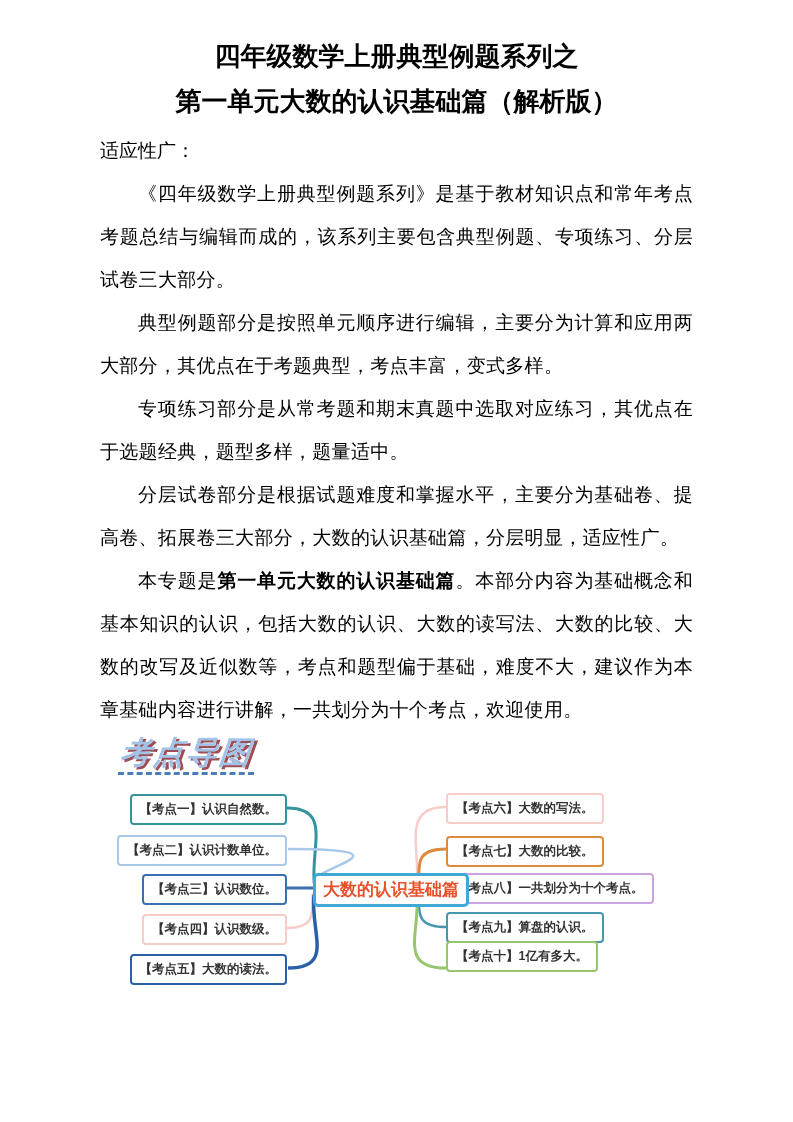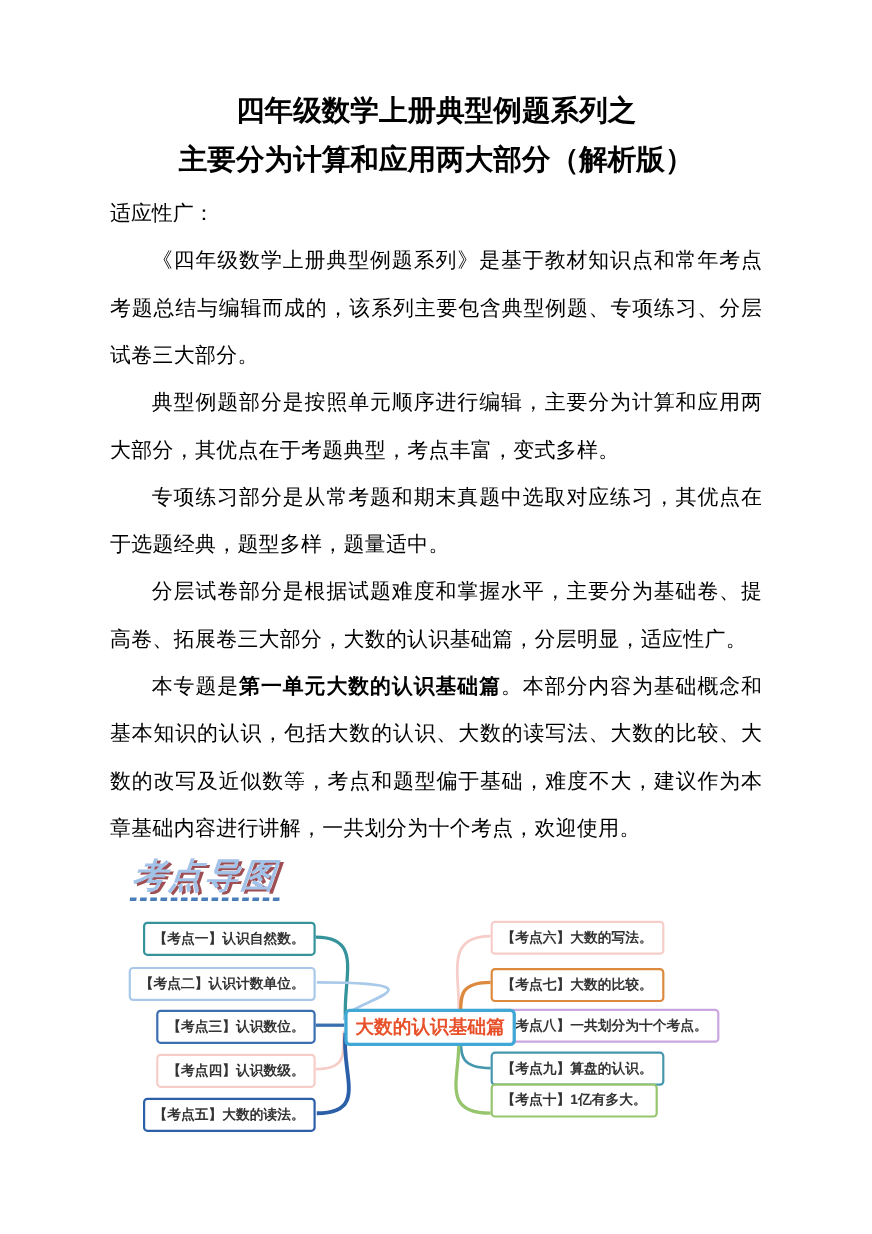--- a/index.html
+++ b/index.html
@@ -1,21 +1,21 @@
 <!DOCTYPE html>
 <html><head>
 <meta charset="utf-8">
 <style>
   html,body { margin:0; padding:0; background:#ffffff; }
   .page {
     position:relative; width:793px; height:1122px; background:#ffffff;
     font-family:"Liberation Sans","DejaVu Sans",sans-serif; color:#000;
     overflow:hidden; margin:0 auto;
   }
-  .content { padding:84px 100px 0 100px; }
+  .content { padding:40px 100px 0 100px; }
 
   .doc-title { font-size:26px; line-height:32px; font-weight:bold;
     text-align:center; margin:0; }
   .doc-title.second { margin-top:13px; }
 
   .intro-label { font-size:19px; line-height:43px; margin-top:12px; }
 
   .body-par { font-size:19px; line-height:43px; margin:0; text-indent:2em;
     text-align:justify; letter-spacing:0.3px; }
   .body-par .bold { font-weight:bold; }
@@ -42,21 +42,21 @@
     font-size:17px; line-height:20px; z-index:3;
   }
 </style>
 </head>
 <body>
 
 <div class="page">
   <div class="content">
 
     <h1 class="doc-title">四年级数学上册典型例题系列之</h1>
-    <h1 class="doc-title second">主要分为计算和应用两大部分（解析版）</h1>
+    <h1 class="doc-title second">第一单元大数的认识基础篇（解析版）</h1>
 
     <div class="intro-label">适应性广：</div>
 
     <p class="body-par">《四年级数学上册典型例题系列》是基于教材知识点和常年考点考题总结与编辑而成的，该系列主要包含典型例题、专项练习、分层试卷三大部分。</p>
     <p class="body-par">典型例题部分是按照单元顺序进行编辑，主要分为计算和应用两大部分，其优点在于考题典型，考点丰富，变式多样。</p>
     <p class="body-par">专项练习部分是从常考题和期末真题中选取对应练习，其优点在于选题经典，题型多样，题量适中。</p>
     <p class="body-par">分层试卷部分是根据试题难度和掌握水平，主要分为基础卷、提高卷、拓展卷三大部分，大数的认识基础篇，分层明显，适应性广。</p>
 
     <p class="body-par"><span>本专题是</span><span class="bold">第一单元大数的认识基础篇</span><span>。本部分内容为基础概念和基本知识的认识，包括大数的认识、大数的读写法、大数的比较、大数的改写及近似数等，考点和题型偏于基础，难度不大，建议作为本章基础内容进行讲解，一共划分为十个考点，欢迎使用。</span></p>
 

